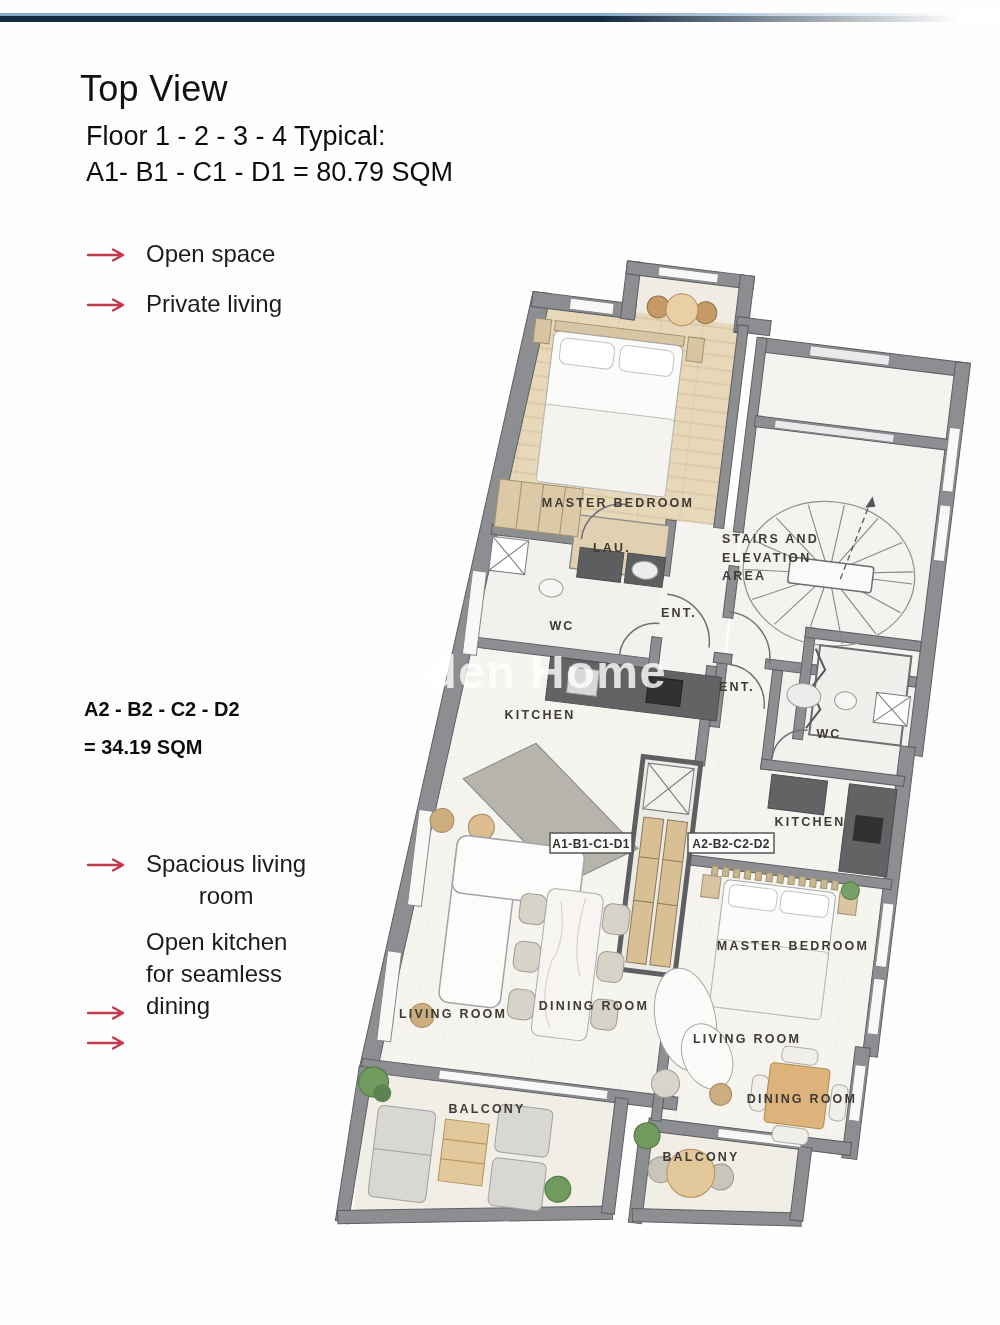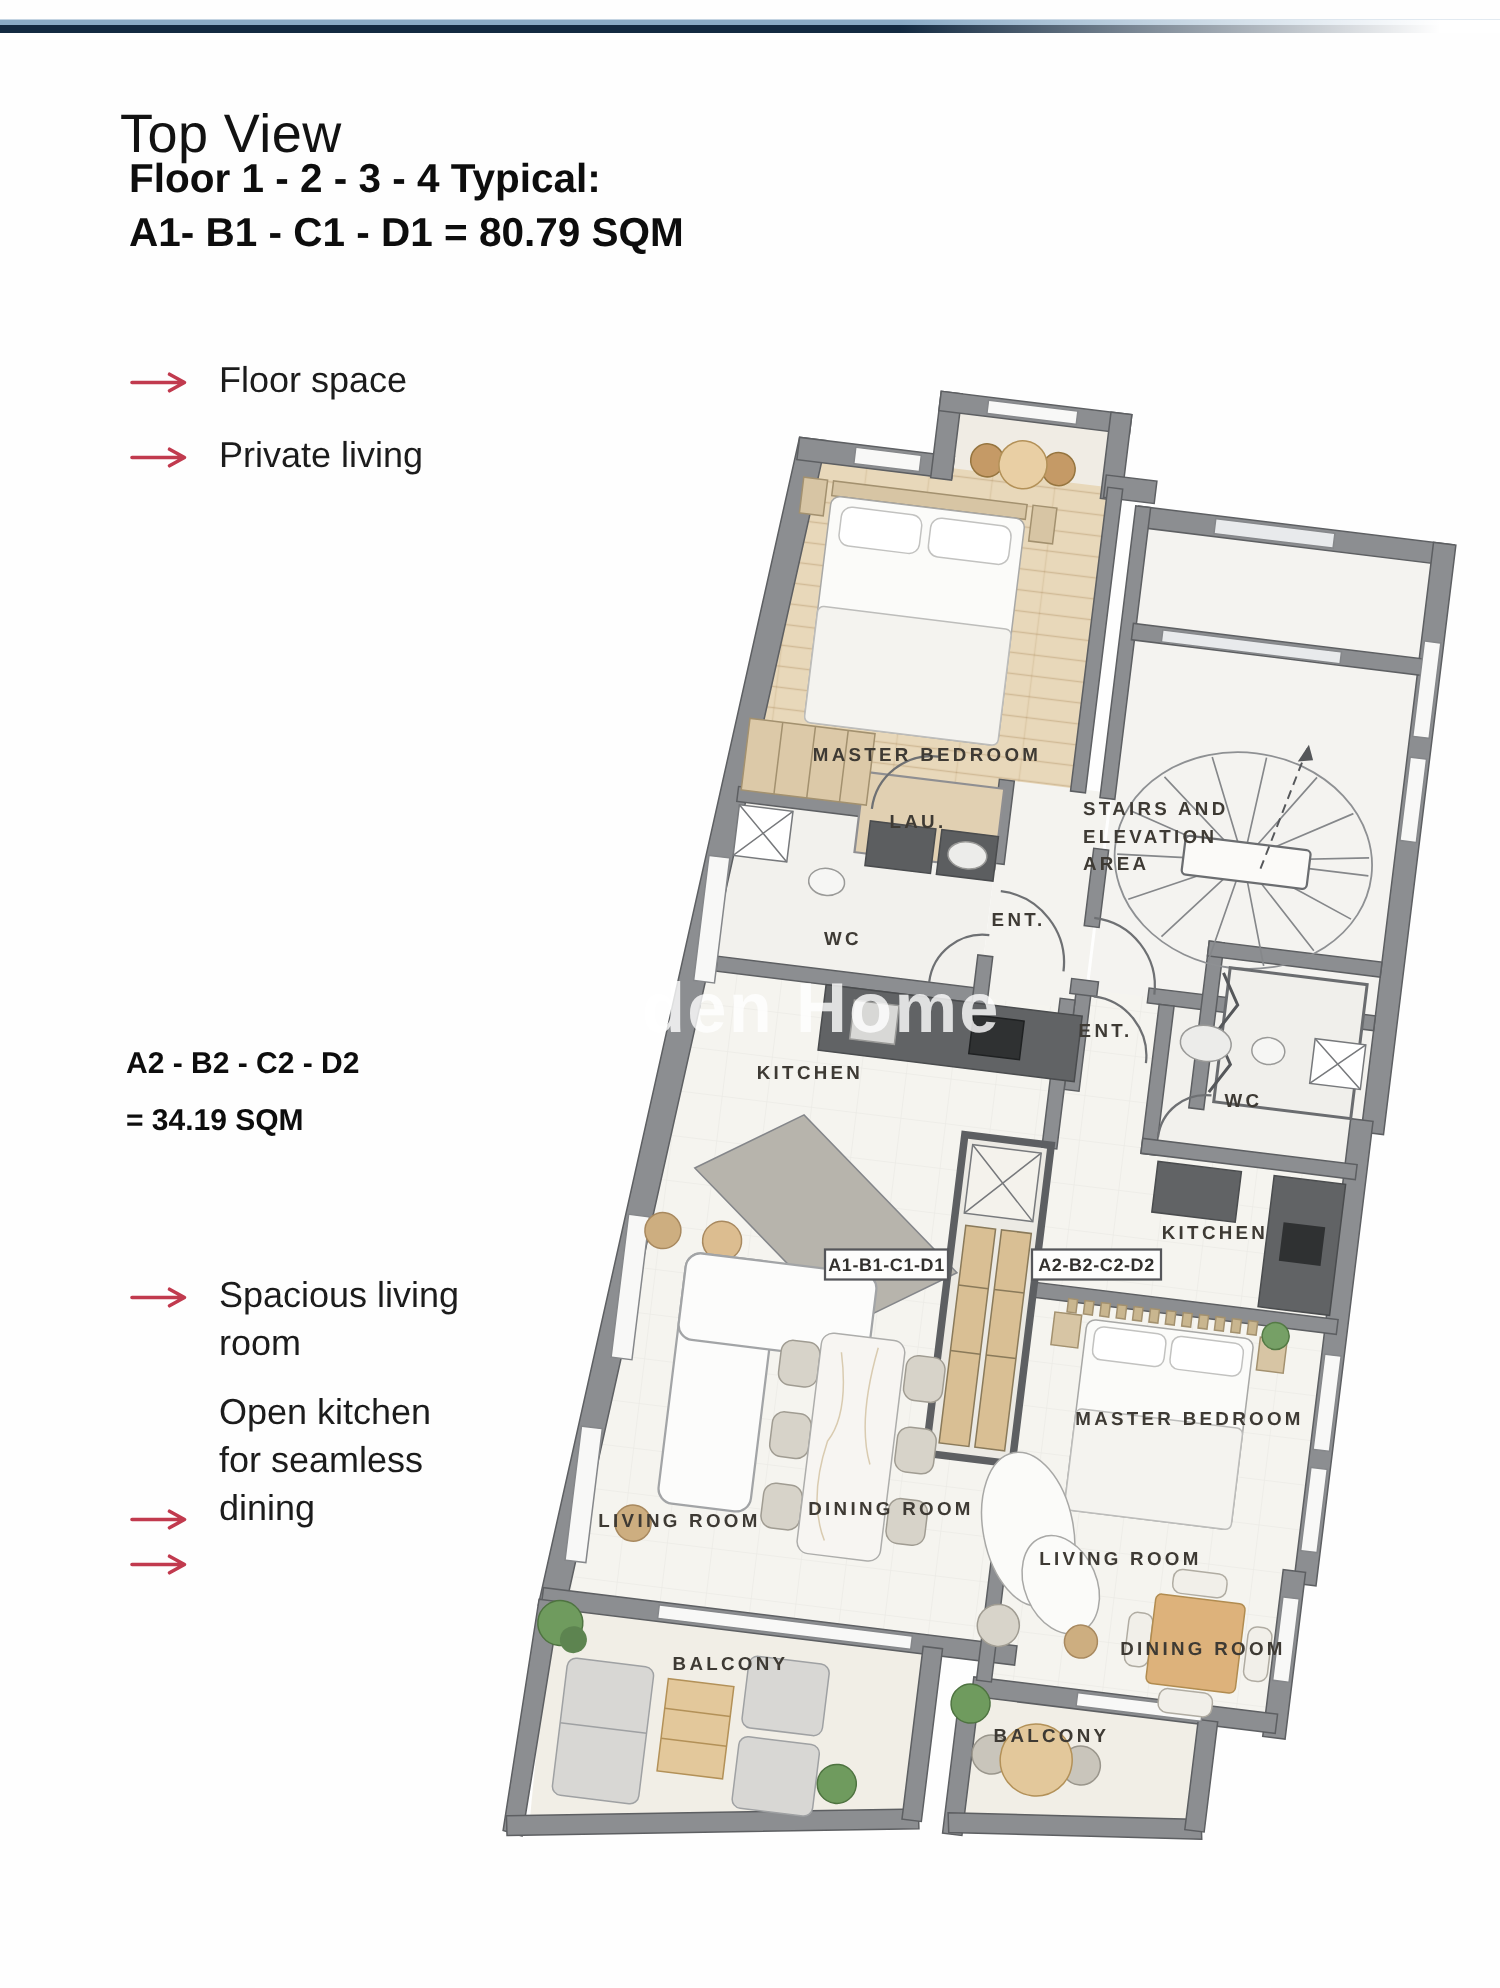--- a/index.html
+++ b/index.html
@@ -5,27 +5,27 @@
   html,body{margin:0;padding:0;background:#ffffff;}
   #page{position:relative;width:1000px;height:1325px;background:#fefefe;overflow:hidden;
         font-family:"Liberation Sans",sans-serif;color:#141414;}
   
   #topbar{position:absolute;left:0;top:13px;width:100%;height:9px;
           background:linear-gradient(to bottom,#8aabc6 0%,#8aabc6 38%,#132a41 38%,#132a41 100%);}
   #topbar-fade{position:absolute;left:0;top:13px;width:100%;height:9px;
           background:linear-gradient(to right,rgba(255,255,255,0) 60%,rgba(255,255,255,1) 96%);}
   
   .title{position:absolute;left:80px;top:68px;font-size:36px;font-weight:500;letter-spacing:.3px;color:#121212;}
-  .spec1{position:absolute;left:86px;top:101px;font-size:27px;font-weight:700;line-height:36px;color:#0d0d0d;}
+  .spec1{position:absolute;left:86px;top:118px;font-size:27px;font-weight:400;line-height:36px;color:#0d0d0d;}
   .spec2{position:absolute;left:84px;top:690px;font-size:20px;font-weight:700;line-height:38px;color:#0d0d0d;}
   .feature{position:absolute;display:flex;align-items:flex-start;}
   .feature .arrow{flex:0 0 auto;margin-top:8px;margin-right:16px;}
   .feature .lines{font-size:24px;font-weight:400;line-height:32px;color:#1c1c1c;}
   .f1{left:86px;top:238px;} .f2{left:86px;top:288px;}
-  .f3{left:86px;top:848px;} .f4{left:86px;top:926px;align-items:flex-end;} .f5{left:86px;top:1026px;}
+  .f3{left:86px;top:848px;text-align:center;} .f4{left:86px;top:926px;align-items:flex-end;} .f5{left:86px;top:1026px;}
   .lines span{display:block;}
   
   #plan-wrap{position:absolute;left:0;top:0;width:1000px;height:1325px;}
   svg text.rlabel{font-family:"Liberation Sans",sans-serif;font-size:12.5px;font-weight:700;
                   letter-spacing:2.2px;fill:#3e3a34;}
   svg text.boxlabel{font-family:"Liberation Sans",sans-serif;font-size:12px;font-weight:700;
                   letter-spacing:.4px;fill:#33312e;}
   svg text.wmark{font-family:"Liberation Sans",sans-serif;font-size:47px;font-weight:700;
                   letter-spacing:1.5px;fill:rgba(255,255,255,0.8);}
 </style>
@@ -315,21 +315,21 @@
   <div class="spec1">
     <span style="display:block">Floor 1 - 2 - 3 - 4 Typical:</span>
     <span style="display:block">A1- B1 - C1 - D1 = 80.79 SQM</span>
   </div>
 
   <div class="feature f1">
     <svg class="arrow" width="44" height="18">
       <path d="M2,9 H36 M27,3.5 L37,9 L27,14.5" fill="none" stroke="#c13a4e" stroke-width="2.4" stroke-linecap="round" stroke-linejoin="round"></path>
     </svg>
     <div class="lines">
-        <span>Floor space</span>
+        <span>Open space</span>
       </div>
   </div>
   <div class="feature f2">
     <svg class="arrow" width="44" height="18">
       <path d="M2,9 H36 M27,3.5 L37,9 L27,14.5" fill="none" stroke="#c13a4e" stroke-width="2.4" stroke-linecap="round" stroke-linejoin="round"></path>
     </svg>
     <div class="lines">
         <span>Private living</span>
       </div>
   </div>

